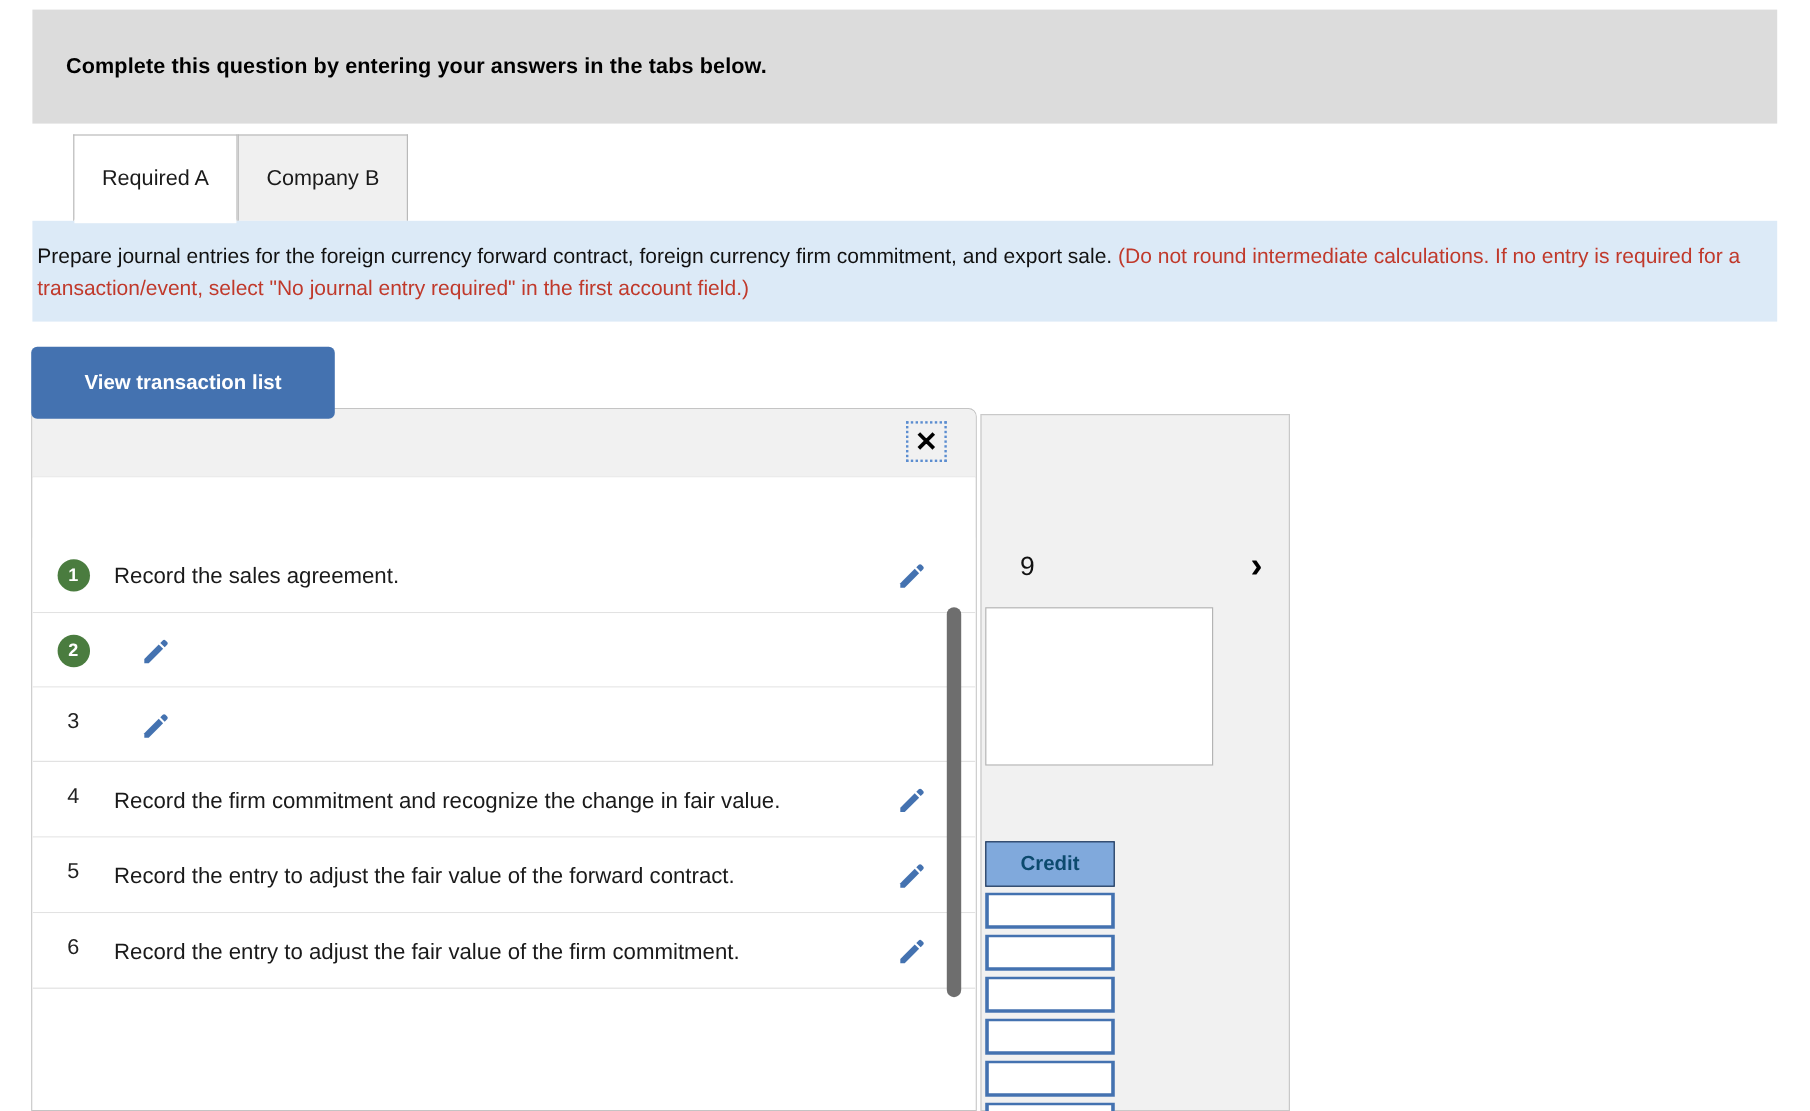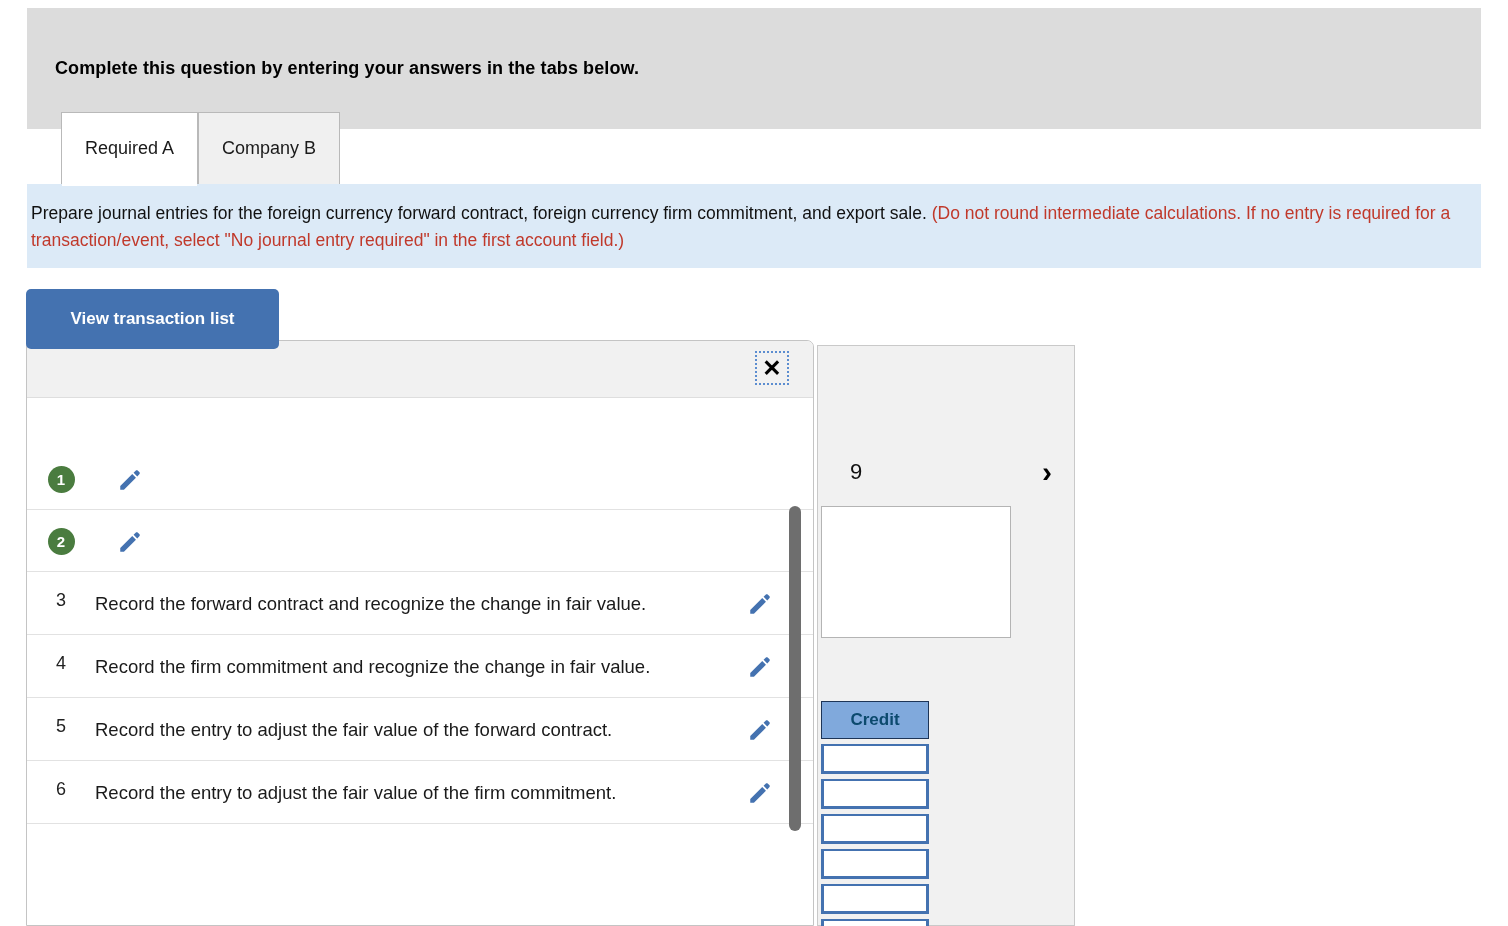--- a/index.html
+++ b/index.html
@@ -15,21 +15,21 @@
     font-family: "Liberation Sans", sans-serif;
     position: relative;
   }
 
   
   .banner {
     position: absolute;
     left: 27px;
     top: 8px;
     width: 1454px;
-    height: 121px;
+    height: 95px;
     background: #dcdcdc;
     display: flex;
     align-items: center;
   }
   .banner-text {
     font-size: 18px;
     font-weight: bold;
     color: #000;
     padding-left: 28px;
     letter-spacing: .1px;
@@ -383,20 +383,21 @@
   <div class="popup-header">
     <button class="close-btn">✕</button>
   </div>
   <div class="popup-body">
     <div class="list-spacer"></div>
 
     <div class="txn-row">
       <div class="txn-num">
         <span class="badge">1</span>
       </div>
+      <div class="txn-text">Record the sales agreement.</div>
       <div class="txn-edit">
         <svg class="pencil" viewBox="0 0 24 24" aria-hidden="true">
           <path d="M3 17.6 L14.1 6.5 L17.5 9.9 L6.4 21 L3 21 Z" fill="#4472b0"></path>
           <path d="M15.3 5.3 L17.2 3.4 C17.8 2.8 18.7 2.8 19.3 3.4 L20.6 4.7 C21.2 5.3 21.2 6.2 20.6 6.8 L18.7 8.7 Z" fill="#4472b0"></path>
         </svg>
       </div>
     </div>
 
     <div class="txn-row">
       <div class="txn-num">
@@ -405,21 +406,20 @@
       <div class="txn-edit">
         <svg class="pencil" viewBox="0 0 24 24" aria-hidden="true">
           <path d="M3 17.6 L14.1 6.5 L17.5 9.9 L6.4 21 L3 21 Z" fill="#4472b0"></path>
           <path d="M15.3 5.3 L17.2 3.4 C17.8 2.8 18.7 2.8 19.3 3.4 L20.6 4.7 C21.2 5.3 21.2 6.2 20.6 6.8 L18.7 8.7 Z" fill="#4472b0"></path>
         </svg>
       </div>
     </div>
 
     <div class="txn-row">
       <div class="txn-num">3</div>
-      <div class="txn-text">Record the forward contract and recognize the change in fair value.</div>
       <div class="txn-edit">
         <svg class="pencil" viewBox="0 0 24 24" aria-hidden="true">
           <path d="M3 17.6 L14.1 6.5 L17.5 9.9 L6.4 21 L3 21 Z" fill="#4472b0"></path>
           <path d="M15.3 5.3 L17.2 3.4 C17.8 2.8 18.7 2.8 19.3 3.4 L20.6 4.7 C21.2 5.3 21.2 6.2 20.6 6.8 L18.7 8.7 Z" fill="#4472b0"></path>
         </svg>
       </div>
     </div>
 
     <div class="txn-row">
       <div class="txn-num">4</div>

